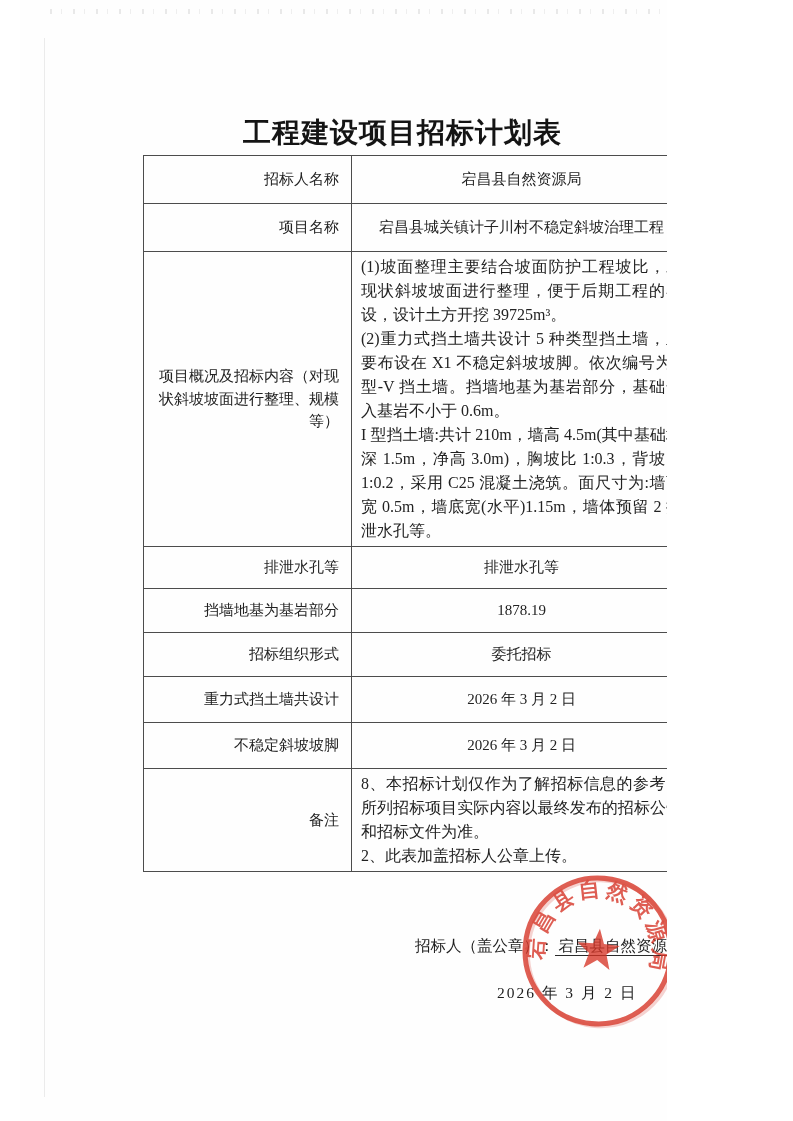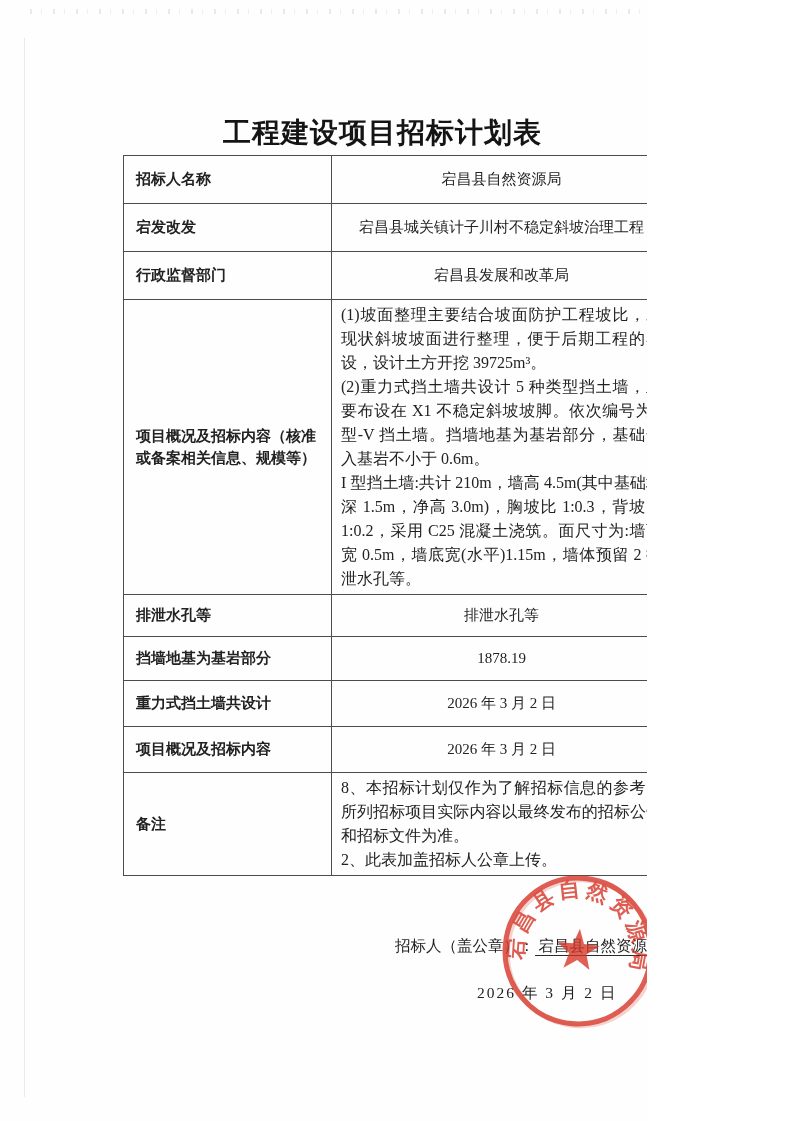--- a/index.html
+++ b/index.html
@@ -3,20 +3,21 @@
 <meta charset="utf-8">
 <style>
   html, body { margin:0; padding:0; background:#ffffff; }
   .page {
     position:relative;
     width:647px; height:1121px;
     background:#fefefe;
     font-family:"Liberation Serif","DejaVu Serif",serif;
     color:#1d1d1d;
     overflow:hidden;
+    margin-left:20px;
   }
   
   .scan-top-noise {
     position:absolute; left:30px; top:9px; width:740px; height:5px;
     background:repeating-linear-gradient(90deg,#cfcfcf 0 2px,transparent 2px 11px,#dcdcdc 11px 12px,transparent 12px 23px);
     opacity:.45;
   }
   .scan-left-line {
     position:absolute; left:24px; top:38px; bottom:24px; width:1px;
     background:#ebebeb;
@@ -36,25 +37,24 @@
     border-collapse:collapse;
     table-layout:fixed;
   }
   table.plan-table td {
     border:1px solid #4c4c4c;
     font-size:15px;
     color:#222;
   }
   td.label-cell {
     width:183px;
-    text-align:left;
+    text-align:right;
     vertical-align:middle;
     padding:3px 12px;
     line-height:1.5;
-    font-weight:bold;
   }
   td.value-cell {
     text-align:center;
     vertical-align:middle;
     padding:3px 9px;
   }
   td.value-cell.text-left { text-align:left; }
   td.value-cell p {
     margin:0;
     font-size:16px;
@@ -94,49 +94,49 @@
 
   <div class="doc-title">工程建设项目招标计划表</div>
 
   <table class="plan-table">
     <tbody>
       <tr style="height:48px">
         <td class="label-cell">招标人名称</td>
         <td class="value-cell">宕昌县自然资源局</td>
       </tr>
       <tr style="height:48px">
-        <td class="label-cell">宕发改发</td>
+        <td class="label-cell">项目名称</td>
         <td class="value-cell">宕昌县城关镇计子川村不稳定斜坡治理工程</td>
       </tr>
-      <tr style="height:48px">
-        <td class="label-cell">行政监督部门</td>
-        <td class="value-cell">宕昌县发展和改革局</td>
-      </tr>
       <tr style="height:205px">
-        <td class="label-cell">项目概况及招标内容（核准或备案相关信息、规模等）</td>
+        <td class="label-cell">项目概况及招标内容（对现状斜坡坡面进行整理、规模等）</td>
         <td class="value-cell text-left">
           <p>(1)坡面整理主要结合坡面防护工程坡比，对现状斜坡坡面进行整理，便于后期工程的布设，设计土方开挖 39725m³。</p>
           <p>(2)重力式挡土墙共设计 5 种类型挡土墙，主要布设在 X1 不稳定斜坡坡脚。依次编号为 I 型-V 挡土墙。挡墙地基为基岩部分，基础嵌入基岩不小于 0.6m。</p>
           <p>I 型挡土墙:共计 210m，墙高 4.5m(其中基础埋深 1.5m，净高 3.0m)，胸坡比 1:0.3，背坡比 1:0.2，采用 C25 混凝土浇筑。面尺寸为:墙顶宽 0.5m，墙底宽(水平)1.15m，墙体预留 2 排泄水孔等。</p>
         </td>
       </tr>
       <tr style="height:42px">
         <td class="label-cell">排泄水孔等</td>
         <td class="value-cell">排泄水孔等</td>
       </tr>
       <tr style="height:44px">
         <td class="label-cell">挡墙地基为基岩部分</td>
         <td class="value-cell">1878.19</td>
       </tr>
+      <tr style="height:44px">
+        <td class="label-cell">招标组织形式</td>
+        <td class="value-cell">委托招标</td>
+      </tr>
       <tr style="height:46px">
         <td class="label-cell">重力式挡土墙共设计</td>
         <td class="value-cell">2026 年 3 月 2 日</td>
       </tr>
       <tr style="height:46px">
-        <td class="label-cell">项目概况及招标内容</td>
+        <td class="label-cell">不稳定斜坡坡脚</td>
         <td class="value-cell">2026 年 3 月 2 日</td>
       </tr>
       <tr style="height:88px">
         <td class="label-cell">备注</td>
         <td class="value-cell text-left">
           <p>8、本招标计划仅作为了解招标信息的参考，所列招标项目实际内容以最终发布的招标公告和招标文件为准。</p>
           <p>2、此表加盖招标人公章上传。</p>
         </td>
       </tr>
     </tbody>

